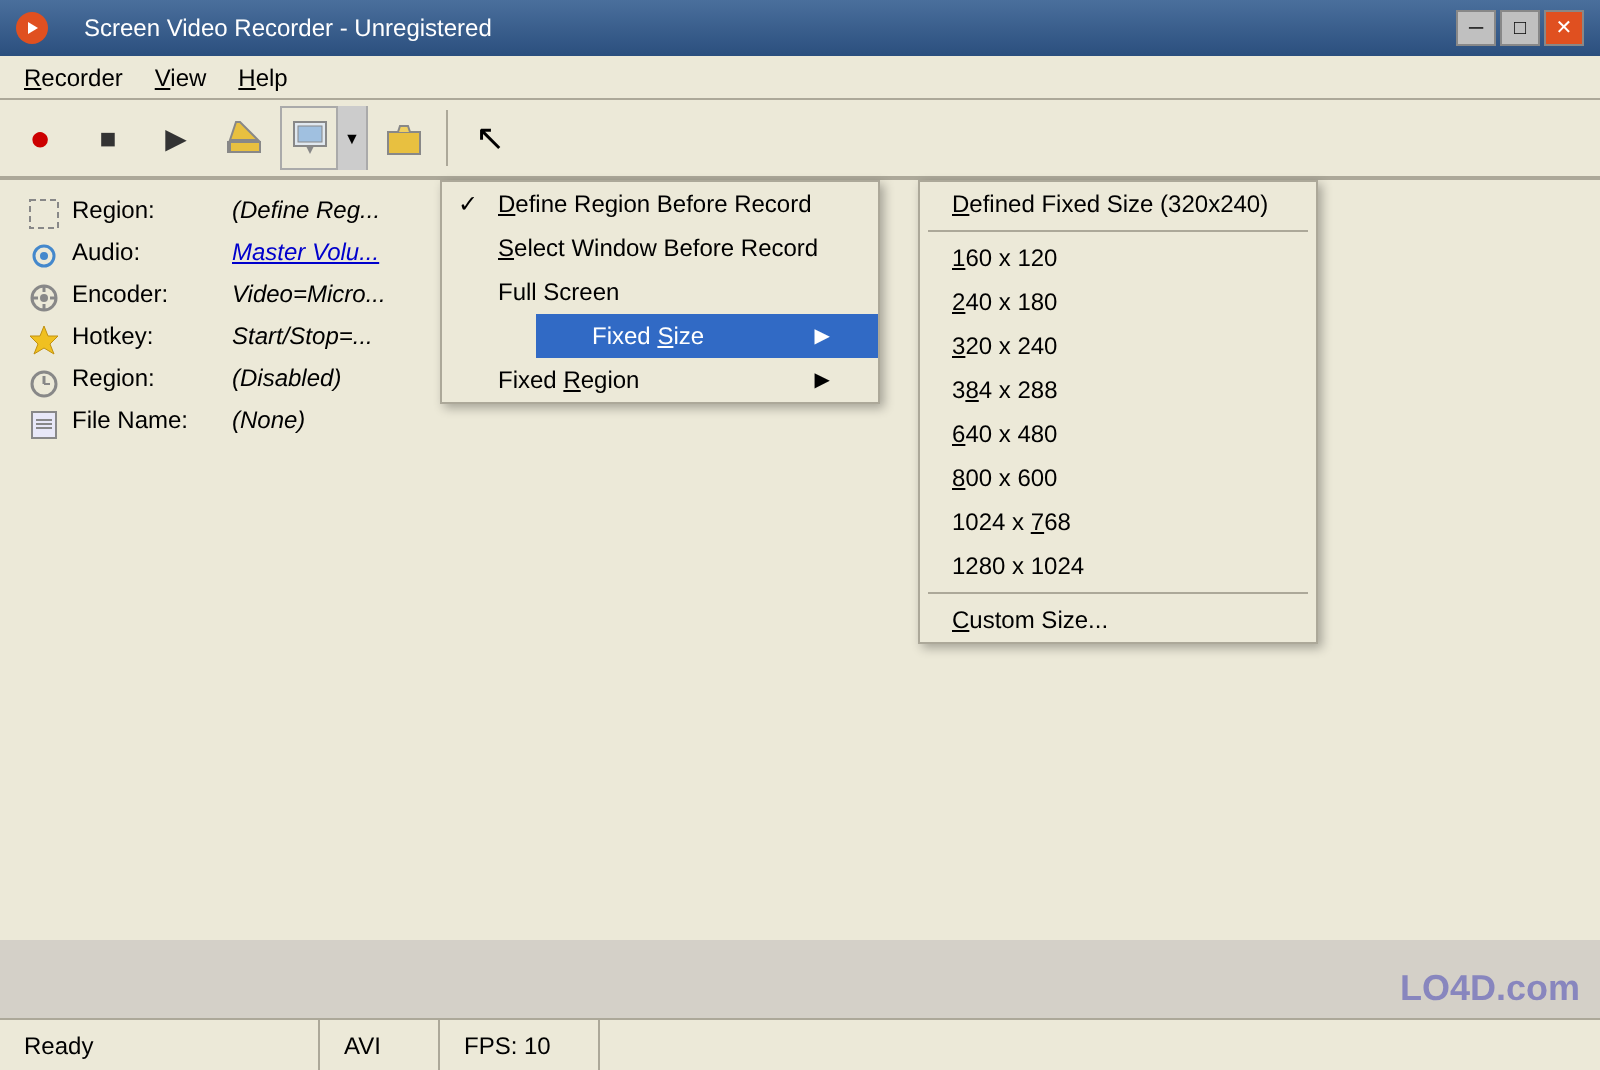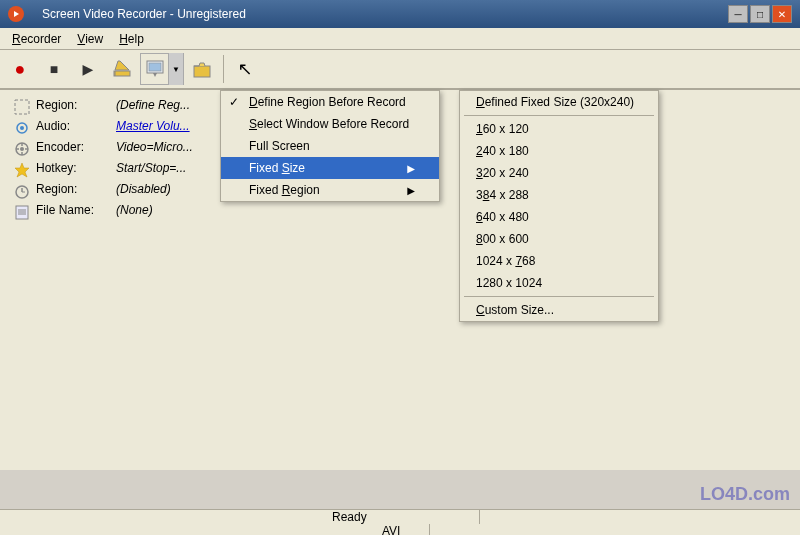--- a/index.html
+++ b/index.html
@@ -174,21 +174,20 @@
     #status-bar {
       position: absolute;
       bottom: 0;
       left: 0;
       right: 0;
       height: 26px;
       background: #ece9d8;
       border-top: 1px solid #aca899;
       display: flex;
       align-items: center;
-      flex-direction: column;
     }
     .status-segment {
       padding: 0 12px;
       border-right: 1px solid #aca899;
       height: 100%;
       display: flex;
       align-items: center;
       font-size: 12px;
     }
     .status-segment:first-child { width: 160px; }
@@ -207,21 +206,21 @@
     .menu-option {
       padding: 4px 24px 4px 28px;
       cursor: pointer;
       font-size: 12px;
       color: #000;
       position: relative;
       display: flex;
       align-items: center;
       justify-content: space-between;
     }
-    .menu-option.highlighted { background: #316ac5; color: white; }
+    .menu-option.highlighted { background: #316ac5; color: white; margin-left: 47px; }
     .menu-option .checkmark {
       position: absolute;
       left: 8px;
       font-size: 12px;
     }
     .menu-option .arrow {
       font-size: 10px;
     }
     .menu-underline { text-decoration: underline; }
 

